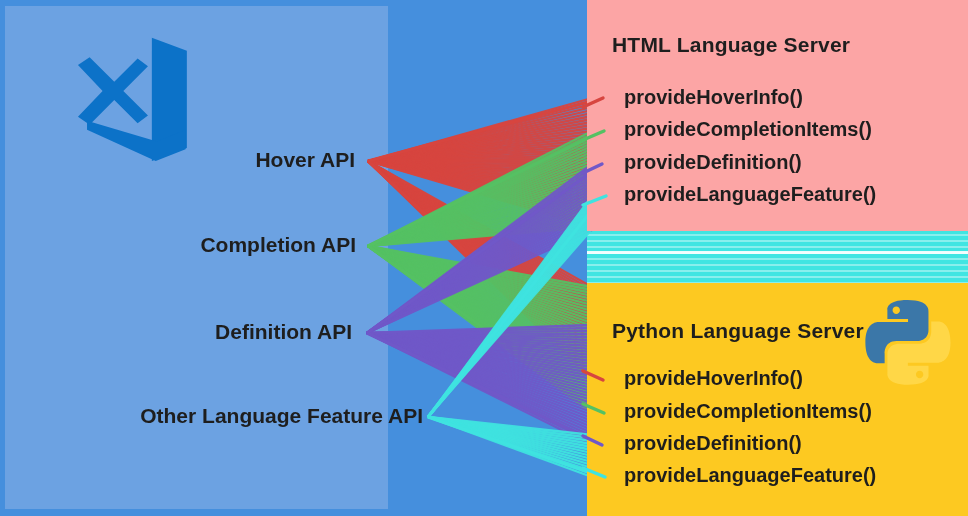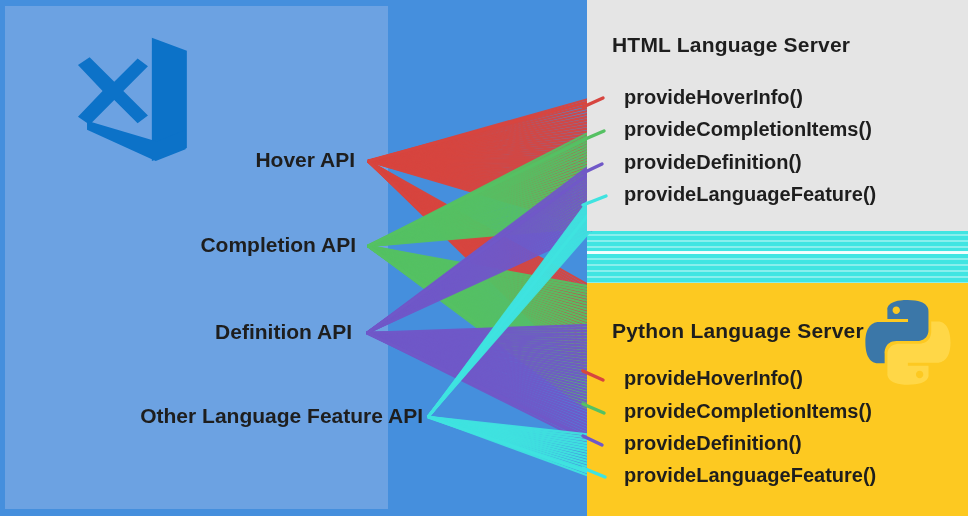--- a/index.html
+++ b/index.html
@@ -10,21 +10,21 @@
   }
   
   #editor-panel{
     position:absolute;left:5px;top:6px;width:383px;height:503px;
     background:#6CA2E2;z-index:1;
   }
   
   #beams{position:absolute;left:0;top:0;z-index:2;}
   
   .server-box{position:absolute;left:587px;width:381px;z-index:3;}
-  #server-html{top:0;height:231px;background:#e5e5e5;}
+  #server-html{top:0;height:231px;background:#fca5a5;}
   #server-python{top:283px;height:237px;background:#FDC921;}
   .server-title{
     position:absolute;left:25px;font-size:21px;font-weight:bold;color:#1E1E1E;
     white-space:nowrap;letter-spacing:.2px;
   }
   .method{
     position:absolute;left:25px;font-size:20px;font-weight:bold;color:#1E1E1E;
     white-space:nowrap;
     margin-left:12px;
   }

